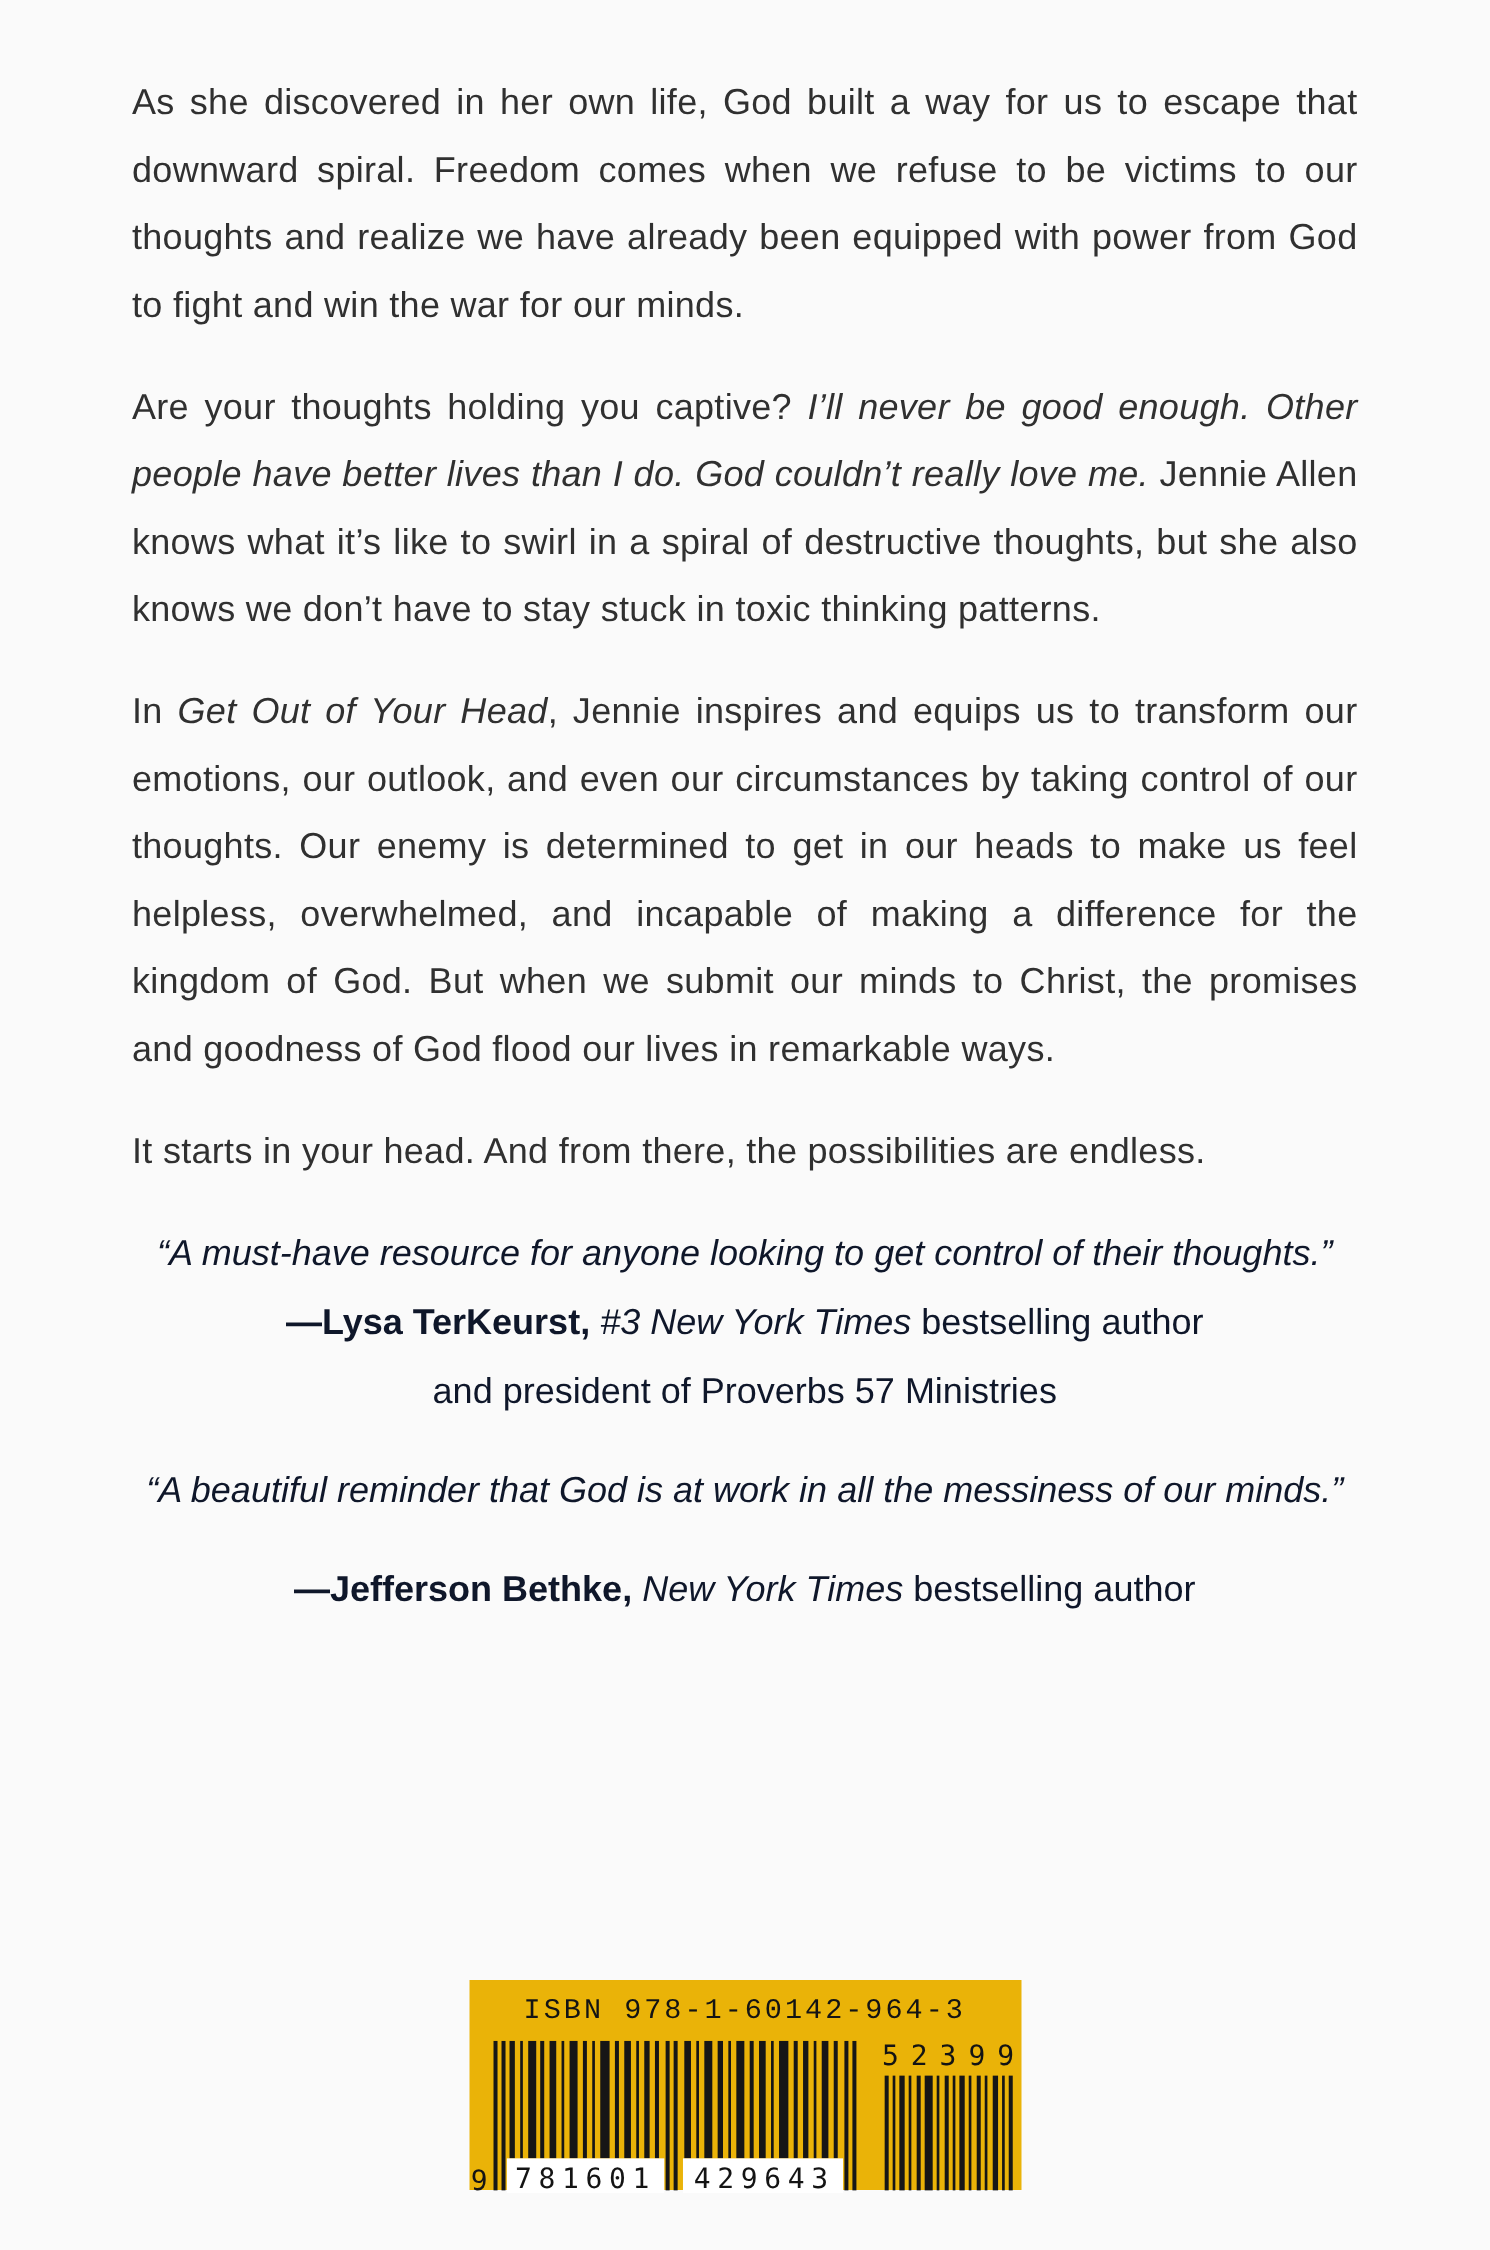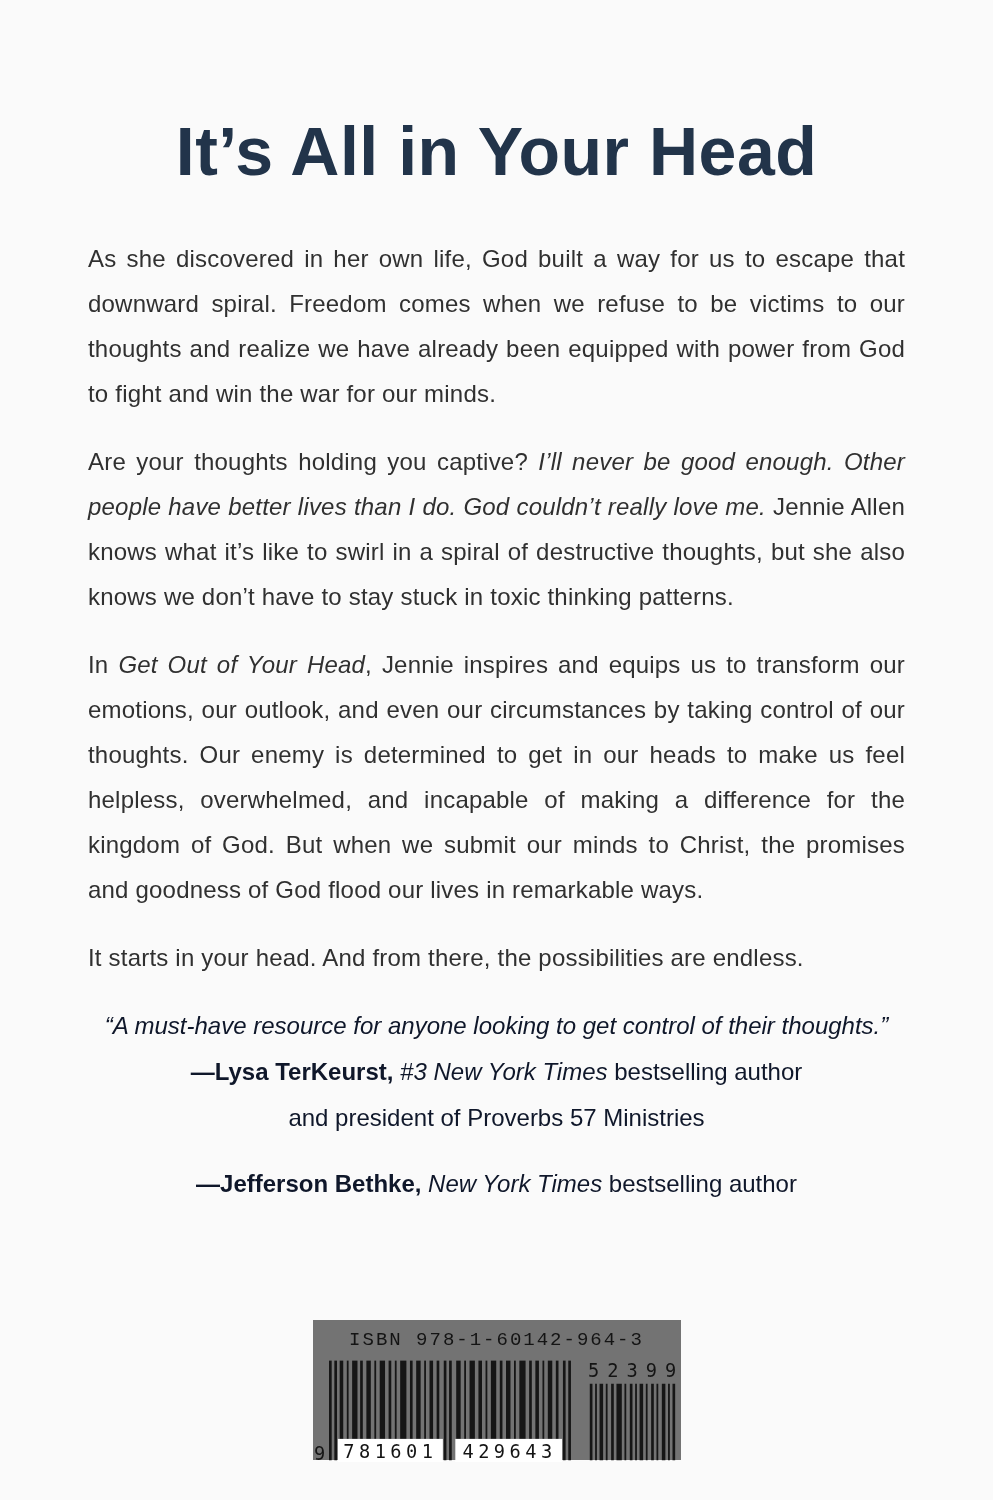--- a/index.html
+++ b/index.html
@@ -38,21 +38,21 @@
     line-height:46px;
   }
   .endorsement{margin-bottom:20px;}
   .endorsement p{margin:0;}
   .quote{font-style:italic;}
   .barcode-panel{
     position:absolute;
     top:1320px;left:50%;
     transform:translateX(-50%);
     width:368px;height:140px;
-    background:#737373;
+    background:#eab308;
     box-sizing:border-box;
     padding-top:9px;
     text-align:center;
   }
   .isbn{
     font-family:"Liberation Mono",monospace;
     font-size:19px;
     letter-spacing:2px;
     color:#141414;
     margin-bottom:3px;
@@ -71,38 +71,38 @@
     font-size:21px;
     fill:#141414;
     letter-spacing:5px;
   }
 </style>
 </head>
 <body>
 
 <div class="cover">
 
-  <h1 class="title">It’s All in Your Head</h1>
 
   <div class="body-copy">
     <p><span>As she discovered in her own life, God built a way for us to escape that downward spiral. Freedom comes when we refuse to be victims to our thoughts and realize we have already been equipped with power from God to fight and win the war for our minds.</span></p>
     <p><span>Are your thoughts holding you captive? </span><span class="it">I’ll never be good enough. Other people have better lives than I do. God couldn’t really love me.</span><span> Jennie Allen knows what it’s like to swirl in a spiral of destructive thoughts, but she also knows we don’t have to stay stuck in toxic thinking patterns.</span></p>
     <p><span>In </span><span class="it">Get Out of Your Head</span><span>, Jennie inspires and equips us to transform our emotions, our outlook, and even our circumstances by taking control of our thoughts. Our enemy is determined to get in our heads to make us feel helpless, overwhelmed, and incapable of making a difference for the kingdom of God. But when we submit our minds to Christ, the promises and goodness of God flood our lives in remarkable ways.</span></p>
     <p><span>It starts in your head. And from there, the possibilities are endless.</span></p>
   </div>
 
   <div class="endorsements">
 
     <div class="endorsement">
       <p class="quote">“A must-have resource for anyone looking to get control of their thoughts.”</p>
       <p class="attr"><span class="b">—Lysa TerKeurst,</span><span class="it"> #3 New York Times</span><span> bestselling author</span></p>
       <p class="attr">and president of Proverbs 57 Ministries</p>
     </div>
 
     <div class="endorsement">
+      <p class="quote">“A beautiful reminder that God is at work in all the messiness of our minds.”</p>
     </div>
 
     <div class="endorsement">
       <p class="attr"><span class="b">—Jefferson Bethke,</span><span class="it"> New York Times</span><span> bestselling author</span></p>
     </div>
 
   </div>
 
   <div class="barcode-panel">
     <div class="isbn">ISBN 978-1-60142-964-3</div>

